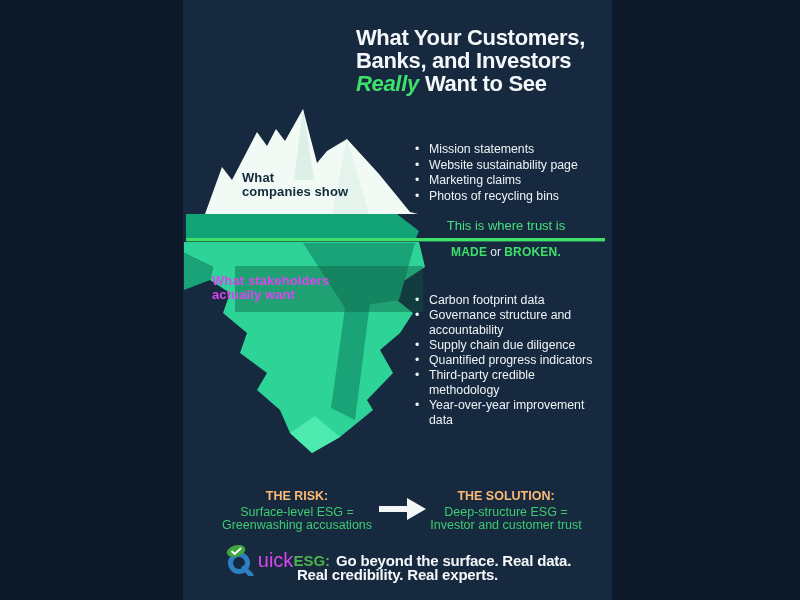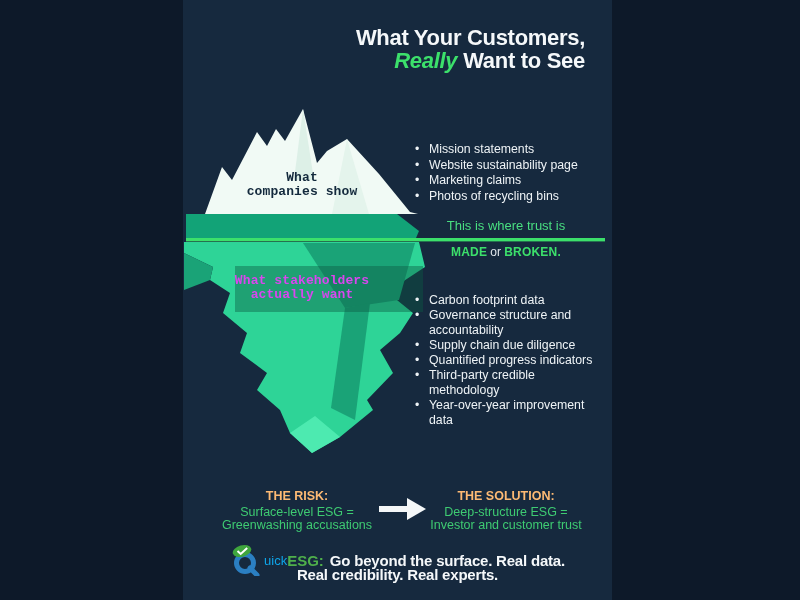--- a/index.html
+++ b/index.html
@@ -2,27 +2,27 @@
 <html><head>
 <meta charset="utf-8">
 <style>
   html,body{margin:0;padding:0;background:#0d1929;}
   .stage{position:relative;width:800px;height:600px;background:#0d1929;overflow:hidden;
          font-family:"Liberation Sans",sans-serif;}
   .panel{position:absolute;left:183px;top:0;width:429px;height:600px;background:#16293e;}
   .art{position:absolute;left:0;top:0;width:429px;height:600px;display:block;}
 
   
-  .title{position:absolute;top:26px;right:27px;text-align:right;color:#f5f8fa;
+  .title{position:absolute;top:26px;right:27px;color:#f5f8fa;
          font-size:22px;font-weight:bold;line-height:23px;letter-spacing:-0.3px;}
   .accent-it{color:#3ce06b;font-style:italic;margin-right:6px;}
 
   
-  .ice-label{position:absolute;text-align:center;font-weight:bold;color:#13293c;
-             font-size:13px;line-height:14px;letter-spacing:0.1px;font-family:Liberation Mono, monospace;}
+  .ice-label{position:absolute;text-align:left;font-weight:bold;color:#13293c;
+             font-size:13px;line-height:14px;letter-spacing:0.1px;}
   .companies-label{left:59px;top:171px;width:120px;}
   .stakeholders-label{left:29px;top:274px;width:180px;color:#d946ef;}
 
   
   ul.blist{position:absolute;margin:0;padding:0;list-style:none;color:#eef3f6;
            font-size:12.3px;}
   ul.blist li{position:relative;padding-left:14px;}
   ul.blist li::before{content:"\2022";position:absolute;left:0;top:0;color:#eef3f6;}
   ul.surface{left:232px;top:142px;width:190px;}
   ul.surface li{line-height:15.5px;}
@@ -40,21 +40,21 @@
   .rs-block{position:absolute;width:180px;text-align:center;font-size:12.5px;line-height:13.5px;}
   .rs-block .rs-head{color:#fdba74;font-weight:bold;margin-bottom:2px;}
   .rs-block .rs-green{color:#3ecb72;}
   .risk{left:24px;top:490px;}
   .solution{left:233px;top:490px;}
 
   
   .footer-line1{position:absolute;left:0;top:544px;width:429px;display:flex;
                 justify-content:center;align-items:center;}
   .footer-line2{position:absolute;left:0;top:566px;width:429px;text-align:center;}
-  .brand-uick{color:#0ea5e9;font-size:13px;margin-left:3px;}
+  .brand-uick{color:#d946ef;font-size:20px;margin-left:3px;}
   .brand-esg{color:#4fb04b;font-size:15px;font-weight:bold;}
   .tagline{color:#f5f8fa;font-size:15px;font-weight:bold;letter-spacing:-0.2px;}
   .footer-line1 .tagline{margin-left:6px;}
   .logo-q{flex:0 0 auto;margin-right:1px;}
 </style>
 </head>
 <body>
 
 <div class="stage">
   <div class="panel">
@@ -78,20 +78,21 @@
       <rect x="3" y="238" width="419" height="3.4" fill="#3ce06b"></rect>
 
       <g fill="#f4f7f8">
         <rect x="196" y="506" width="30" height="6"></rect>
         <polygon points="224,498 243,509 224,520"></polygon>
       </g>
     </svg>
 
     <div class="title">
       <div>What Your Customers,</div>
+      <div>Banks, and Investors</div>
       <div><span class="accent-it">Really</span><span>Want to See</span></div>
     </div>
 
     <div class="ice-label companies-label">
       <div>What</div>
       <div>companies show</div>
     </div>
 
     <ul class="blist surface">
         <li>

